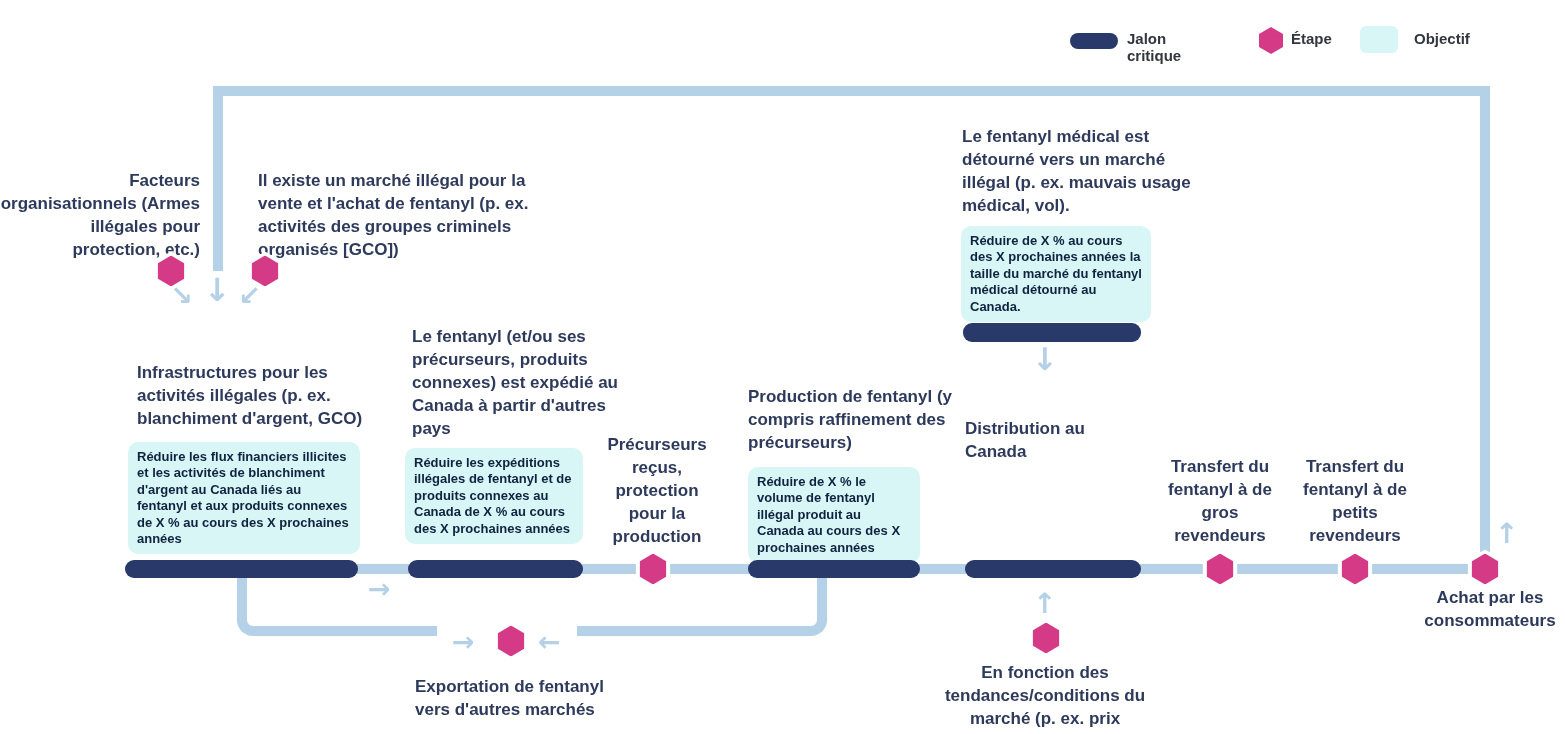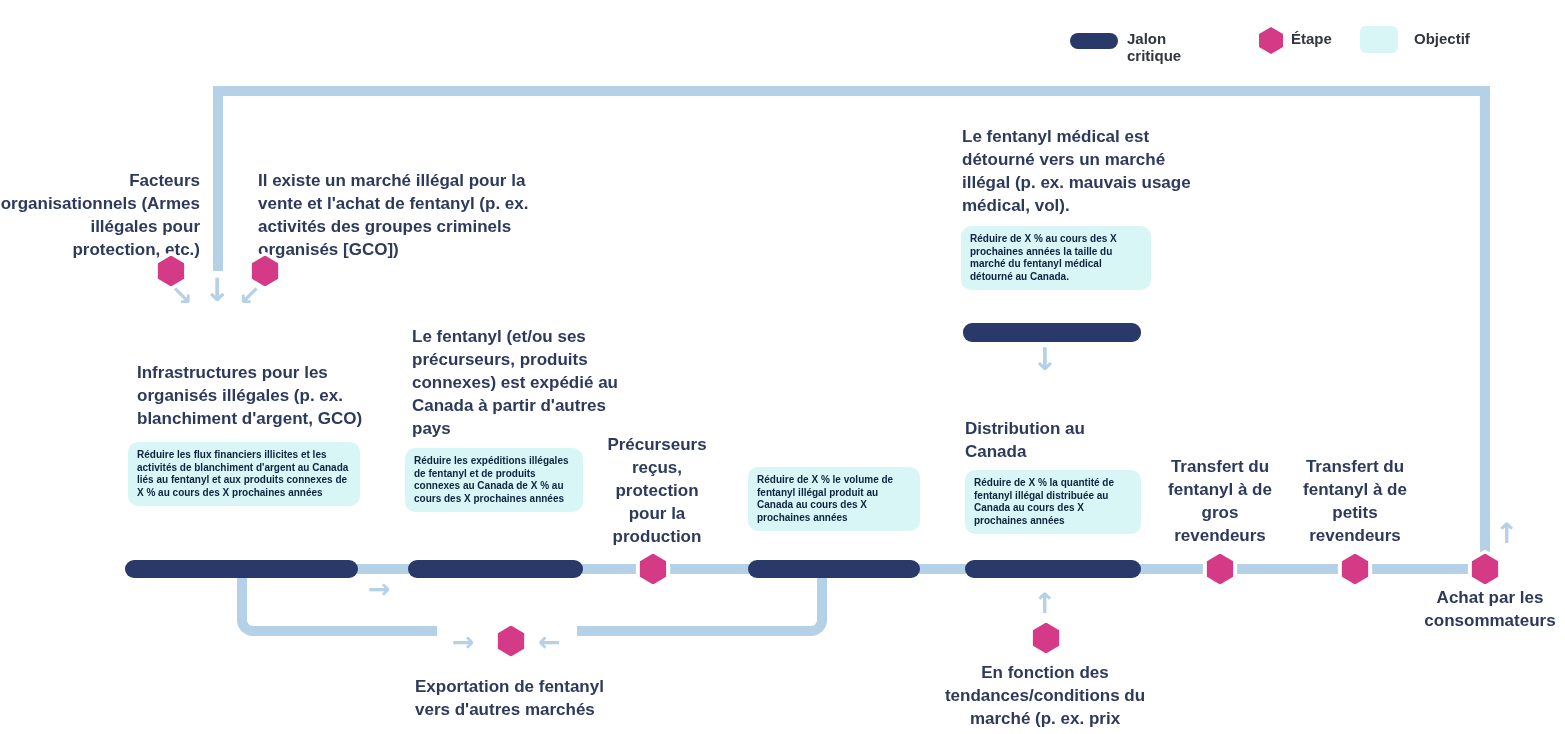--- a/index.html
+++ b/index.html
@@ -2,21 +2,21 @@
 <html><head>
 <meta charset="utf-8">
 <style>
   * { margin:0; padding:0; box-sizing:border-box; }
   body { background:#fff; font-family:"Liberation Sans", sans-serif; }
   #stage { position:relative; width:1565px; height:734px; background:#ffffff; overflow:hidden;margin-top:24px; }
 
   .line { position:absolute; background:#b5d1e7; z-index:1; }
   .h { position:absolute; font-weight:700; font-size:17px; line-height:1.35; color:#2e3a5c; z-index:2; }
   .obj { position:absolute; background:#d7f6f5; border-radius:10px; padding:7px 9px;
-         font-weight:700; font-size:10px; line-height:1.26; color:#0f2240; z-index:2; }
+         font-weight:700; font-size:13px; line-height:1.26; color:#0f2240; z-index:2; }
   .pill { position:absolute; height:18px; border-radius:9px; background:#293a6a; z-index:3; }
   .arr { position:absolute; color:#b5d1e7; font-weight:700; line-height:1;
          font-family:"DejaVu Sans", sans-serif; z-index:2; }
 
   .hexw { position:absolute; width:35px; height:39px; background:#ffffff; z-index:4;
           clip-path:polygon(50% 0,100% 26%,100% 74%,50% 100%,0 74%,0 26%);
           display:flex; align-items:center; justify-content:center;
           transform:translate(-50%,-50%); }
   .hexi { width:27px; height:31px; background:#d53a86;
           clip-path:polygon(50% 0,100% 26%,100% 74%,50% 100%,0 74%,0 26%); }
@@ -69,38 +69,38 @@
 
   <div class="h" style="left:258px; top:146px; width:292px;">Il existe un marché illégal pour la vente et l'achat de fentanyl (p. ex. activités des groupes criminels organisés [GCO])</div>
   <div class="hexw" style="left:265px; top:247px;">
       <div class="hexi"></div>
     </div>
 
   <div class="h" style="left:962px; top:102px; width:235px;">Le fentanyl médical est détourné vers un marché illégal (p. ex. mauvais usage médical, vol).</div>
   <div class="obj" style="left:961px; top:202px; width:190px;">Réduire de X % au cours des X prochaines années la taille du marché du fentanyl médical détourné au Canada.</div>
   <div class="pill" style="left:963px; top:299px; width:178px; height:19px;"></div>
 
-  <div class="h" style="left:137px; top:338px; width:258px;">Infrastructures pour les organisés illégales (p. ex. blanchiment d'argent, GCO)</div>
+  <div class="h" style="left:137px; top:338px; width:258px;">Infrastructures pour les activités illégales (p. ex. blanchiment d'argent, GCO)</div>
   <div class="obj" style="left:128px; top:418px; width:232px;">Réduire les flux financiers illicites et les activités de blanchiment d'argent au Canada liés au fentanyl et aux produits connexes de X % au cours des X prochaines années</div>
   <div class="pill" style="left:125px; top:536px; width:233px;"></div>
 
   <div class="h" style="left:412px; top:302px; width:212px;">Le fentanyl (et/ou ses précurseurs, produits connexes) est expédié au Canada à partir d'autres pays</div>
   <div class="obj" style="left:405px; top:424px; width:178px;">Réduire les expéditions illégales de fentanyl et de produits connexes au Canada de X % au cours des X prochaines années</div>
   <div class="pill" style="left:408px; top:536px; width:175px;"></div>
 
   <div class="h" style="left:597px; top:410px; width:120px; text-align:center;">Précurseurs reçus, protection pour la production</div>
   <div class="hexw" style="left:653px; top:545px;">
       <div class="hexi"></div>
     </div>
 
+  <div class="h" style="left:748px; top:362px; width:212px;">Production de fentanyl (y compris raffinement des précurseurs)</div>
   <div class="obj" style="left:748px; top:443px; width:172px;">Réduire de X % le volume de fentanyl illégal produit au Canada au cours des X prochaines années</div>
   <div class="pill" style="left:748px; top:536px; width:172px;"></div>
 
   <div class="h" style="left:965px; top:394px; width:170px;">Distribution au Canada</div>
-  <div class="obj" style="left:965px; top:446px; width:176px;">Réduire de X % la quantité de fentanyl illégal distribuée au Canada au cours des X prochaines années</div>
   <div class="pill" style="left:965px; top:536px; width:176px;"></div>
 
   <div class="h" style="left:1156px; top:432px; width:128px; text-align:center;">Transfert du fentanyl à de gros revendeurs</div>
   <div class="hexw" style="left:1220px; top:545px;">
       <div class="hexi"></div>
     </div>
 
   <div class="h" style="left:1291px; top:432px; width:128px; text-align:center;">Transfert du fentanyl à de petits revendeurs</div>
   <div class="hexw" style="left:1355px; top:545px;">
       <div class="hexi"></div>

